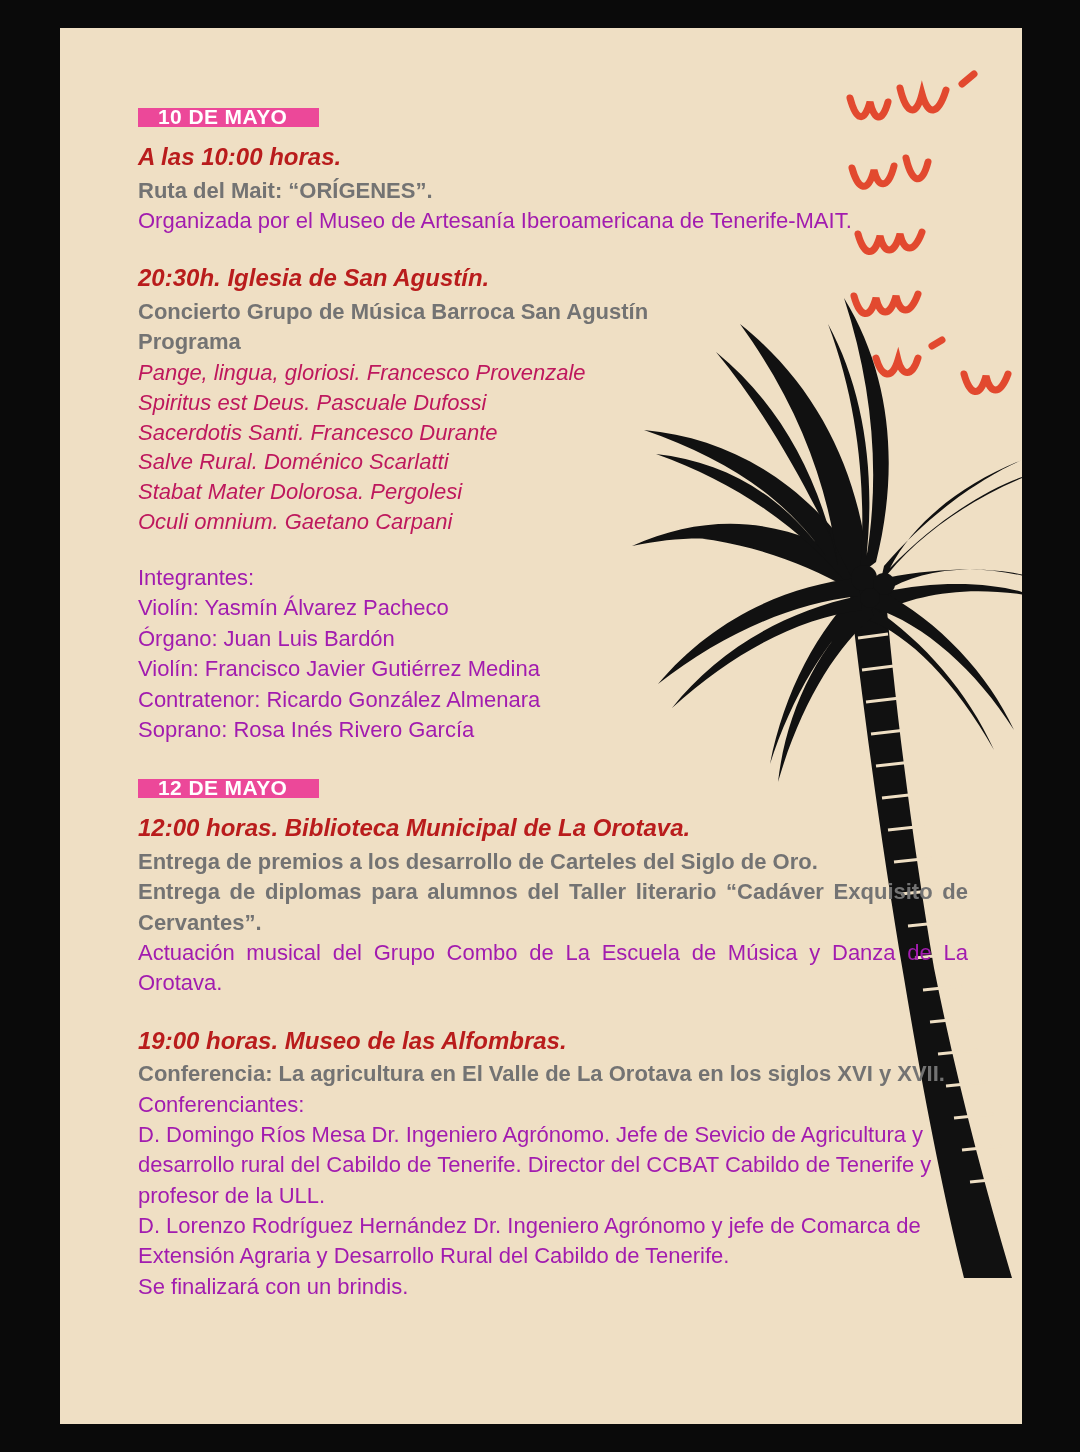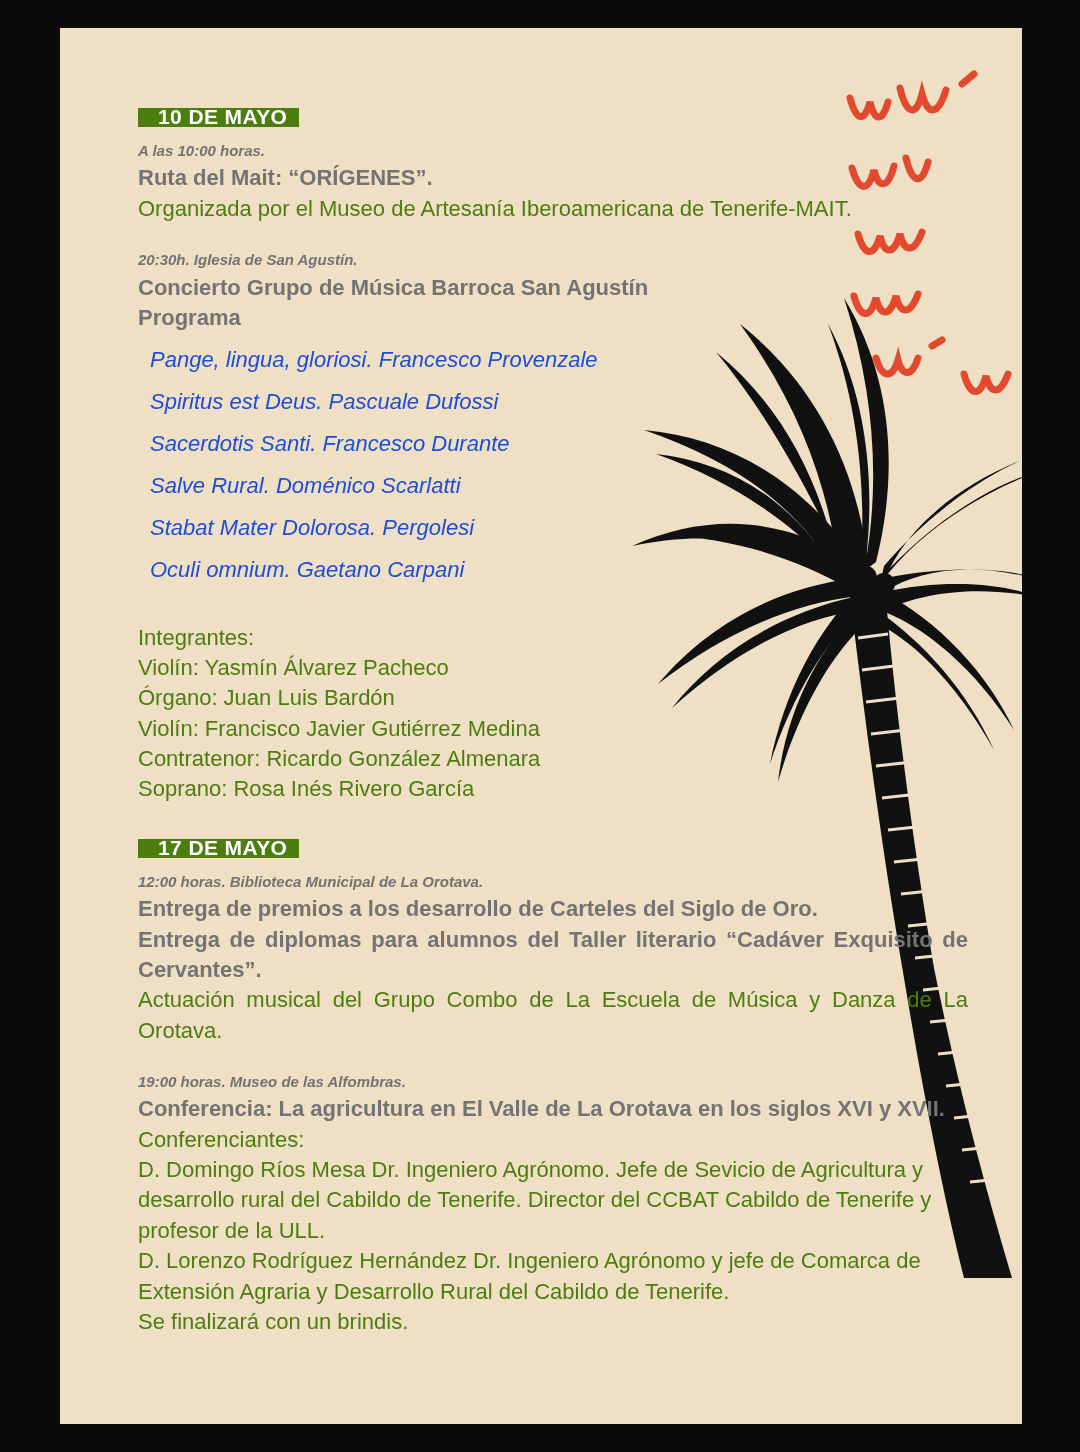--- a/index.html
+++ b/index.html
@@ -41,56 +41,56 @@
   }
   .content {
     position: absolute;
     left: 78px;
     top: 80px;
     width: 830px;
     color: #221f1d;
   }
   .date-badge {
     display: inline-block;
-    background: #4d7c0f;
+    background: #ec4899;
     color: #ffffff;
     font-weight: bold;
     font-size: 21px;
     letter-spacing: 0.4px;
-    padding: 9px 12px 10px 20px;
+    padding: 9px 32px 10px 20px;
     margin: 0 0 14px 0;
   }
   .badge-wrap { line-height: 0; }
   .time-line {
     font-style: italic;
     font-weight: bold;
-    color: #737373;
-    font-size: 15px;
+    color: #b91c1c;
+    font-size: 24px;
     margin: 0 0 2px 0;
     line-height: 1.36;
   }
   .bold-line {
     font-weight: bold;
     font-size: 22px;
     line-height: 1.38;
     margin: 0;
     color: #737373;
   }
   .plain-line {
     font-size: 22px;
     line-height: 1.38;
     margin: 0;
-    color: #4d7c0f;
+    color: #a21caf;
   }
   .italic-line {
     font-style: italic;
     font-size: 22px;
     line-height: 1.36;
-    margin: 12px;
-    color: #1d4ed8;
+    margin: 0;
+    color: #be185d;
   }
   .justified {
     text-align: justify;
     text-justify: inter-word;
   }
   .gap-md { height: 26px; }
   .gap-lg { height: 34px; }
   .block { margin: 0; padding: 0; }
   .relpos { position: relative; z-index: 2; }
 </style>
@@ -192,21 +192,21 @@
         <p class="plain-line">Violín: Francisco Javier Gutiérrez Medina</p>
         <p class="plain-line">Contratenor: Ricardo González Almenara</p>
         <p class="plain-line">Soprano: Rosa Inés Rivero García</p>
       </div>
     </div>
 
     <div class="gap-lg"></div>
 
     <div>
       <div class="badge-wrap">
-        <span class="date-badge">17 DE MAYO</span>
+        <span class="date-badge">12 DE MAYO</span>
       </div>
 
       <div class="block">
         <p class="time-line">12:00 horas. Biblioteca Municipal de La Orotava.</p>
         <p class="bold-line justified">Entrega de premios a los desarrollo de Carteles del Siglo de Oro.</p>
         <p class="bold-line justified">Entrega de diplomas para alumnos del Taller literario “Cadáver Exquisito de Cervantes”.</p>
         <p class="plain-line justified">Actuación musical del Grupo Combo de La Escuela de Música y Danza de La Orotava.</p>
       </div>
 
       <div class="gap-md"></div>

